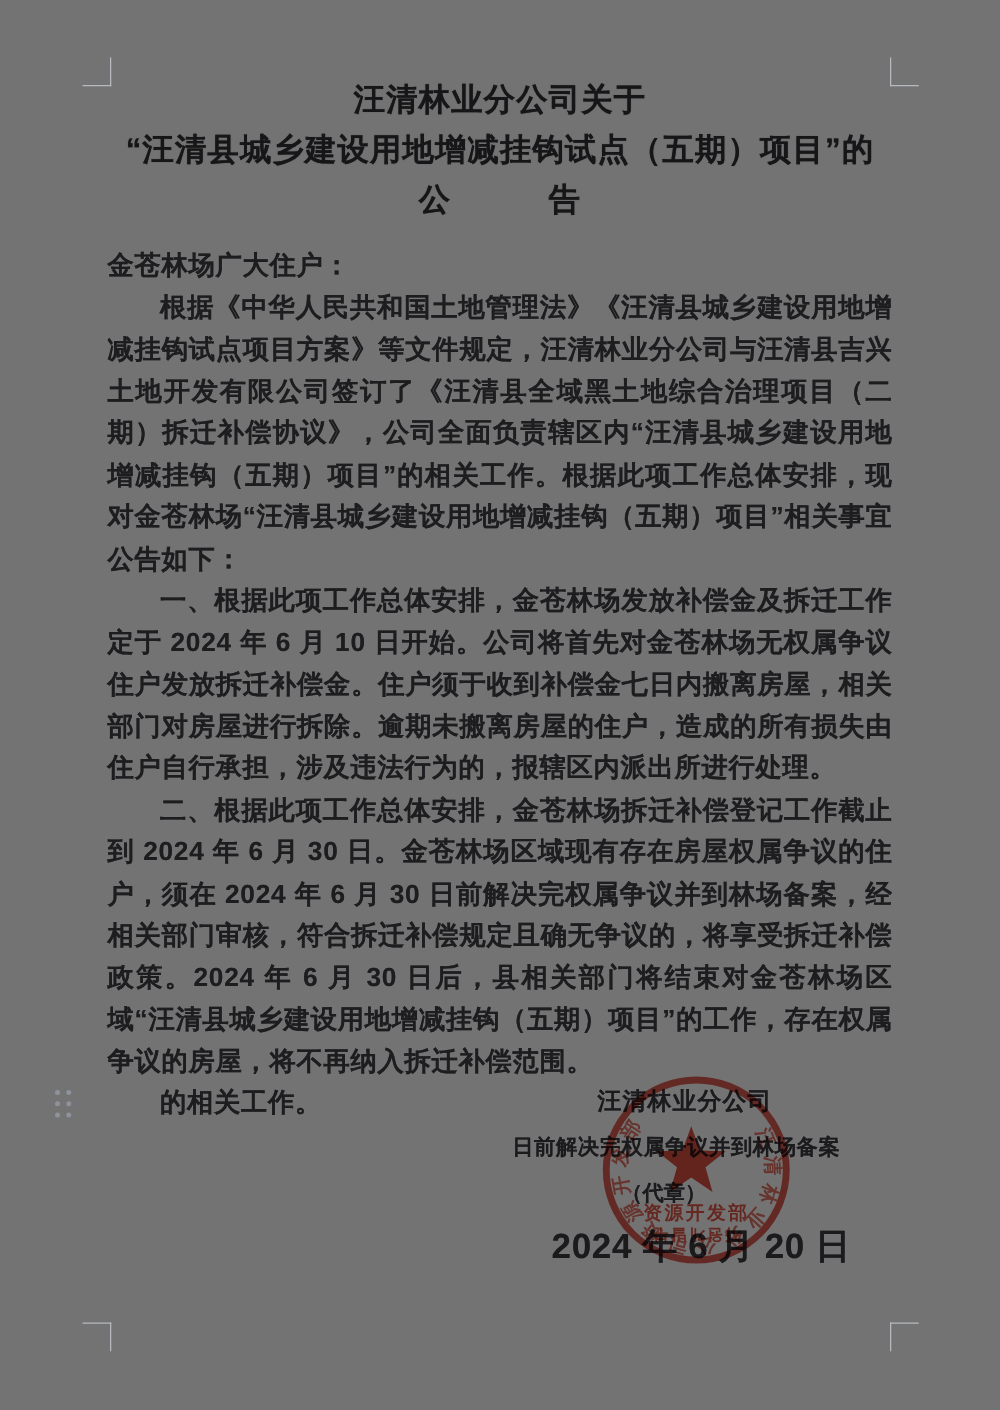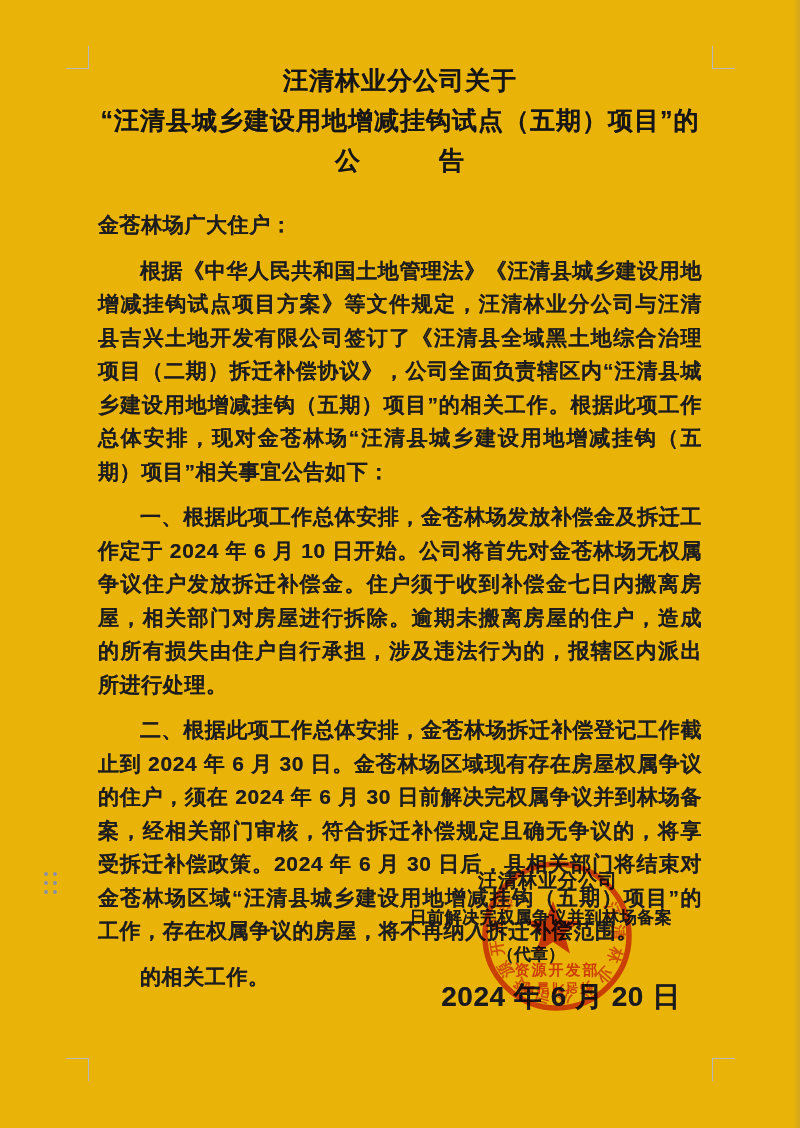--- a/index.html
+++ b/index.html
@@ -3,21 +3,21 @@
 <meta charset="utf-8">
 <style>
   html,body{margin:0;padding:0;}
   body{
     width:800px;height:1128px;
     background:#ffffff;
     font-family:"Liberation Sans","DejaVu Sans",sans-serif;
     overflow:hidden;
   }
   .page{
-    position:relative;width:800px;height:1128px;background:#eab308;
+    position:relative;width:800px;height:1128px;background:#737373;
     color:#1c1c1e;
   }
   
   .edge-right{
     position:absolute;right:0;top:0;bottom:0;width:7px;
     background:linear-gradient(to right,rgba(110,112,118,0),rgba(110,112,118,0.20));
   }
   
   .crop{position:absolute;width:22px;height:22px;border:0 solid #b6babf;}
   .crop.tl{left:66px;top:46px;border-right-width:1px;border-bottom-width:1px;}
@@ -39,21 +39,21 @@
     text-shadow:0 0 .6px rgba(20,20,20,.7);
   }
   
   .doc-body{
     position:absolute;left:86px;top:196px;width:628px;
     font-size:21px;line-height:33.5px;font-weight:700;
     letter-spacing:.6px;color:#1d1d20;
     text-align:justify;
     text-shadow:0 0 .5px rgba(25,25,28,.65);
   }
-  .doc-body p{margin:12px;}
+  .doc-body p{margin:0;}
   .doc-body p.indent{text-indent:2em;}
   
   .sig{
     position:absolute;white-space:nowrap;font-weight:700;color:#1b1b1e;
     transform:translateX(-50%);
     text-shadow:0 0 .5px rgba(25,25,28,.6);
   }
   .sig1{left:548px;top:868px;font-size:19px;letter-spacing:1px;}
   .sig2{left:541px;top:906px;font-size:17px;letter-spacing:.5px;}
   .sig3{left:531px;top:943px;font-size:17px;}

